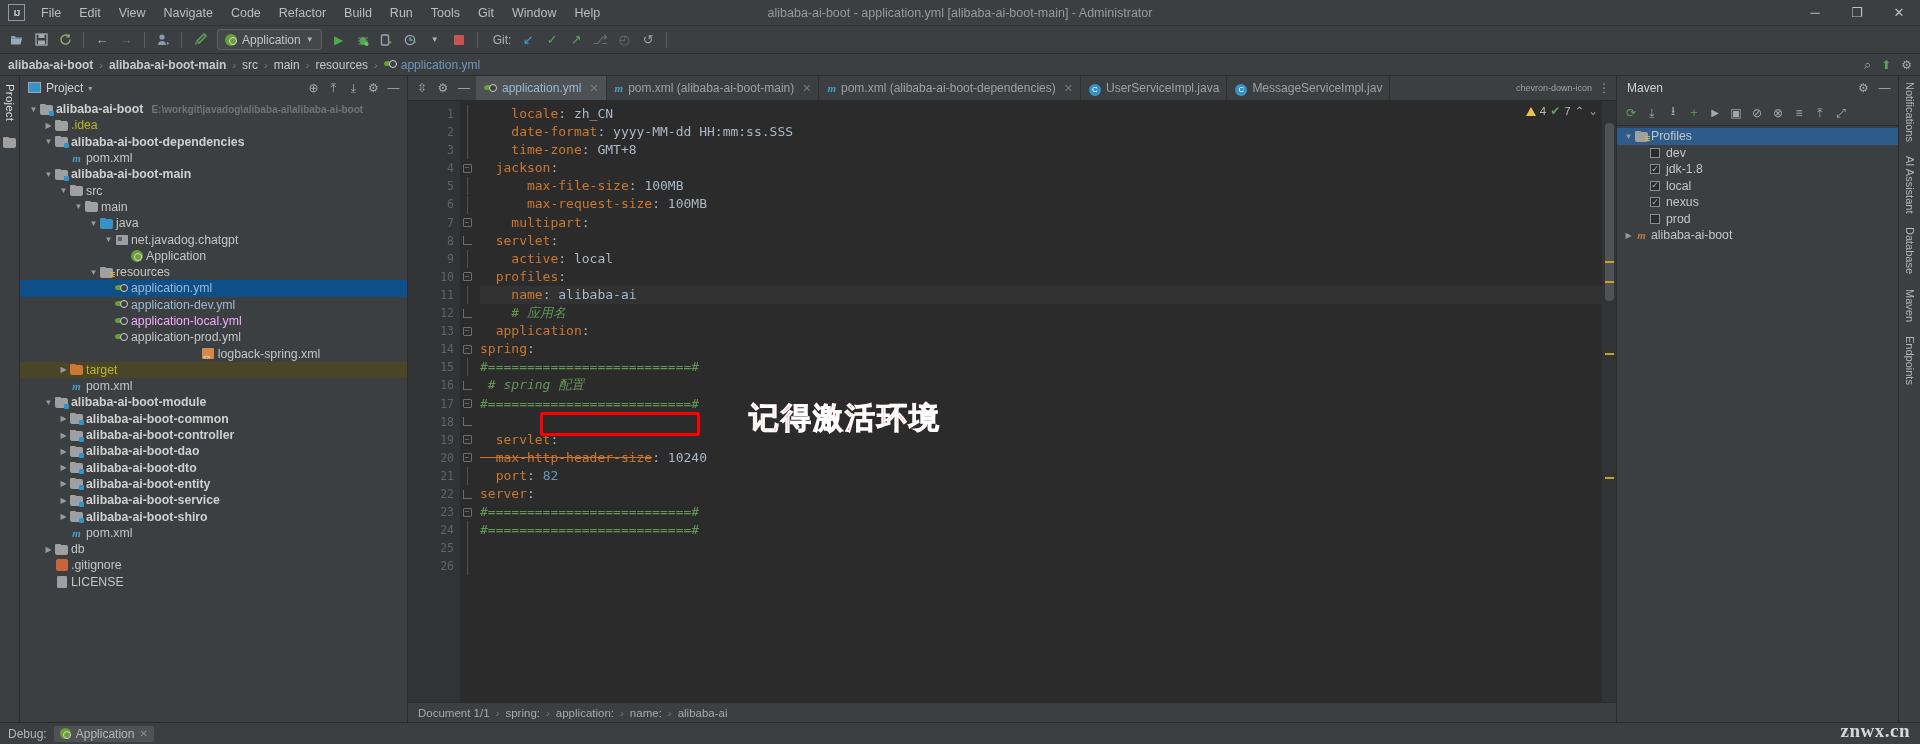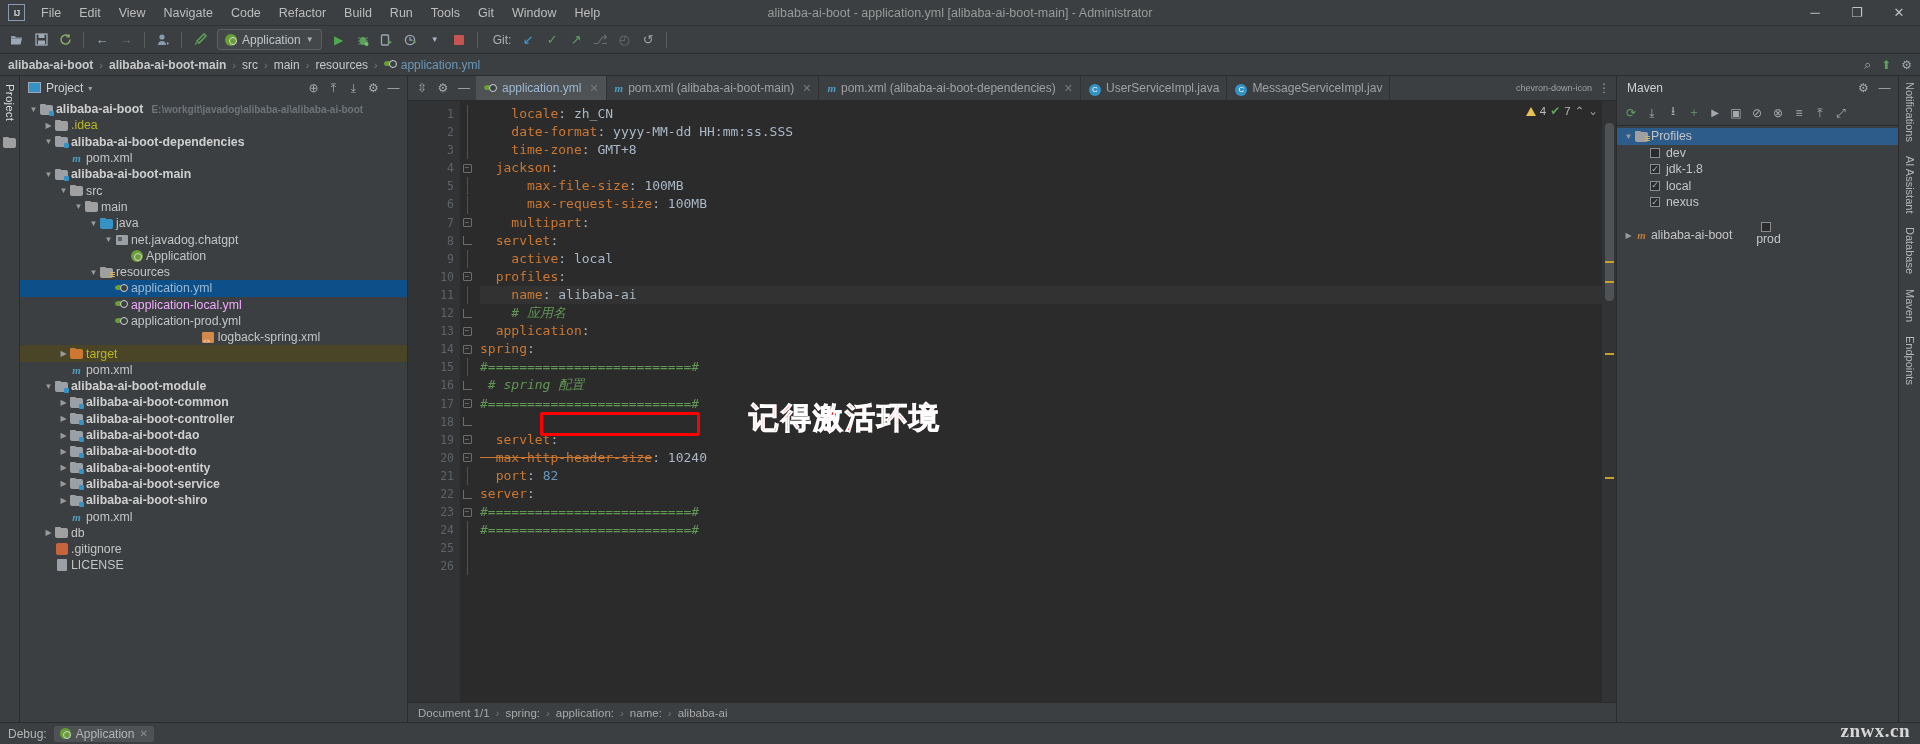--- a/index.html
+++ b/index.html
@@ -506,20 +506,30 @@
             <span class="tlabel blue">application.yml</span>
           </div>
           <div class="trow" style="padding-left: 83px;">
             <span class="tarrow"></span>
             <span class="ticon">
               <span class="ymlico">
                 <span class="leaf"></span>
                 <span class="gear"></span>
               </span>
             </span>
+            <span class="tlabel blue">application-dev.yml</span>
+          </div>
+          <div class="trow" style="padding-left: 83px;">
+            <span class="tarrow"></span>
+            <span class="ticon">
+              <span class="ymlico">
+                <span class="leaf"></span>
+                <span class="gear"></span>
+              </span>
+            </span>
             <span class="tlabel red">application-local.yml</span>
           </div>
           <div class="trow" style="padding-left: 83px;">
             <span class="tarrow"></span>
             <span class="ticon">
               <span class="ymlico">
                 <span class="leaf"></span>
                 <span class="gear"></span>
               </span>
             </span>
@@ -908,21 +918,21 @@
           <div class="mrow" style="padding-left: 22px;">
             <span class="tarrow"></span>
             <span class="cbox on"></span>
             <span class="mlabel">local</span>
           </div>
           <div class="mrow" style="padding-left: 22px;">
             <span class="tarrow"></span>
             <span class="cbox on"></span>
             <span class="mlabel">nexus</span>
           </div>
-          <div class="mrow" style="padding-left: 22px; flex-direction: column;">
+          <div class="mrow" style="padding-left: 22px;">
             <span class="tarrow"></span>
             <span class="cbox"></span>
             <span class="mlabel">prod</span>
           </div>
           <div class="mrow" style="padding-left: 6px;">
             <span class="tarrow">▶</span>
             <span class="ticon">
               <span class="mvico" style="color:#c07a3c">m</span>
             </span>
             <span class="mlabel">alibaba-ai-boot</span>

